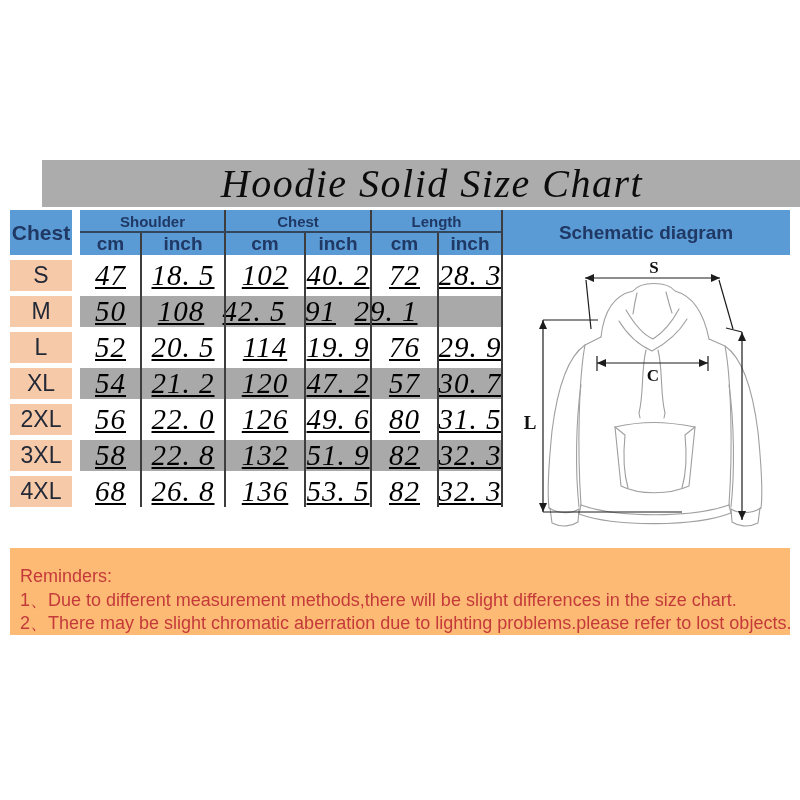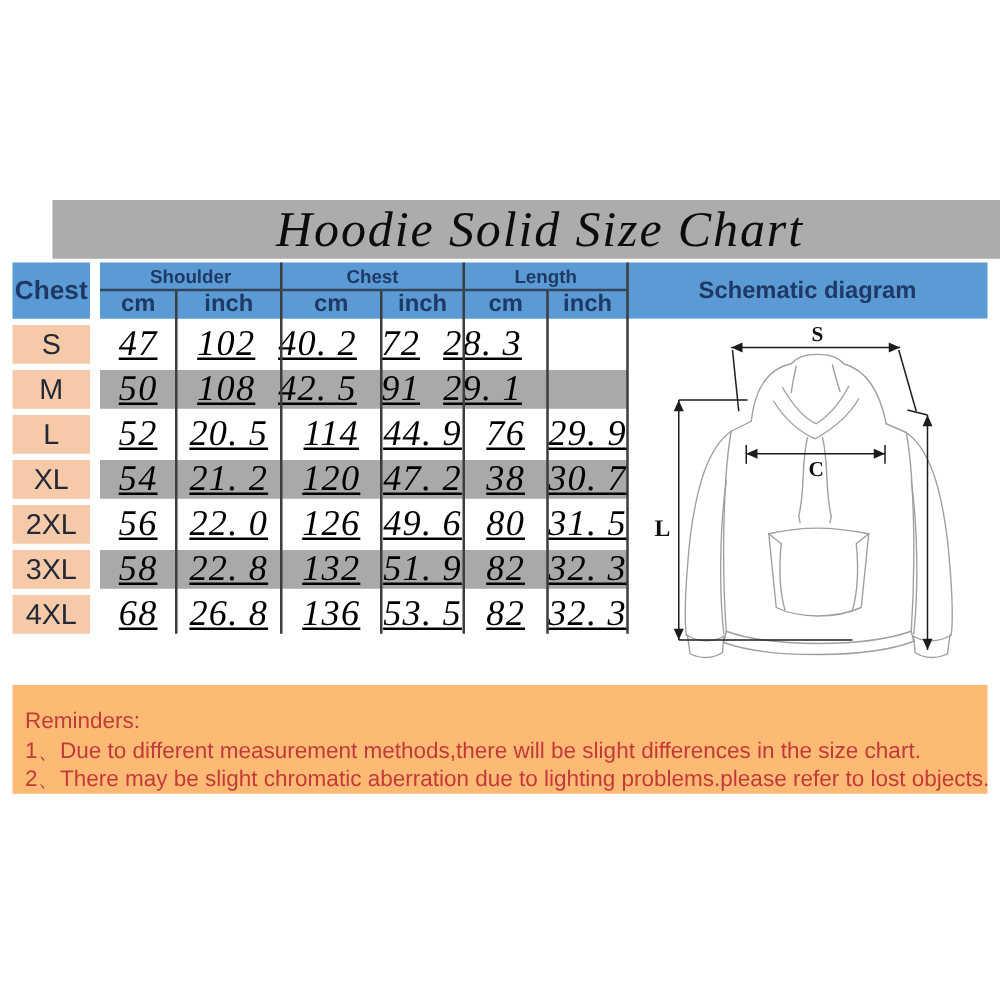--- a/index.html
+++ b/index.html
@@ -63,20 +63,21 @@
   <div class="hcell h-unit u2">cm</div>
   <div class="hcell h-unit u3">inch</div>
   <div class="hcell h-unit u4">cm</div>
   <div class="hcell h-unit u5">inch</div>
   <div class="hcell h-schem">Schematic diagram</div>
 
   <div class="trow r0">
     <div class="slabel">S</div>
     <div class="cells">
       <div class="c c0">47</div>
+      <div class="c c1">18. 5</div>
       <div class="c c2">102</div>
       <div class="c c3">40. 2</div>
       <div class="c c4">72</div>
       <div class="c c5">28. 3</div>
     </div>
   </div>
   <div class="trow r1">
     <div class="slabel">M</div>
     <div class="cells gray">
       <div class="c c0">50</div>
@@ -85,33 +86,33 @@
       <div class="c c4">91</div>
       <div class="c c5">29. 1</div>
     </div>
   </div>
   <div class="trow r2">
     <div class="slabel">L</div>
     <div class="cells">
       <div class="c c0">52</div>
       <div class="c c1">20. 5</div>
       <div class="c c2">114</div>
-      <div class="c c3">44. 9</div>
+      <div class="c c3">19. 9</div>
       <div class="c c4">76</div>
       <div class="c c5">29. 9</div>
     </div>
   </div>
   <div class="trow r3">
     <div class="slabel">XL</div>
     <div class="cells gray">
       <div class="c c0">54</div>
       <div class="c c1">21. 2</div>
       <div class="c c2">120</div>
       <div class="c c3">47. 2</div>
-      <div class="c c4">38</div>
+      <div class="c c4">57</div>
       <div class="c c5">30. 7</div>
     </div>
   </div>
   <div class="trow r4">
     <div class="slabel">2XL</div>
     <div class="cells">
       <div class="c c0">56</div>
       <div class="c c1">22. 0</div>
       <div class="c c2">126</div>
       <div class="c c3">49. 6</div>

